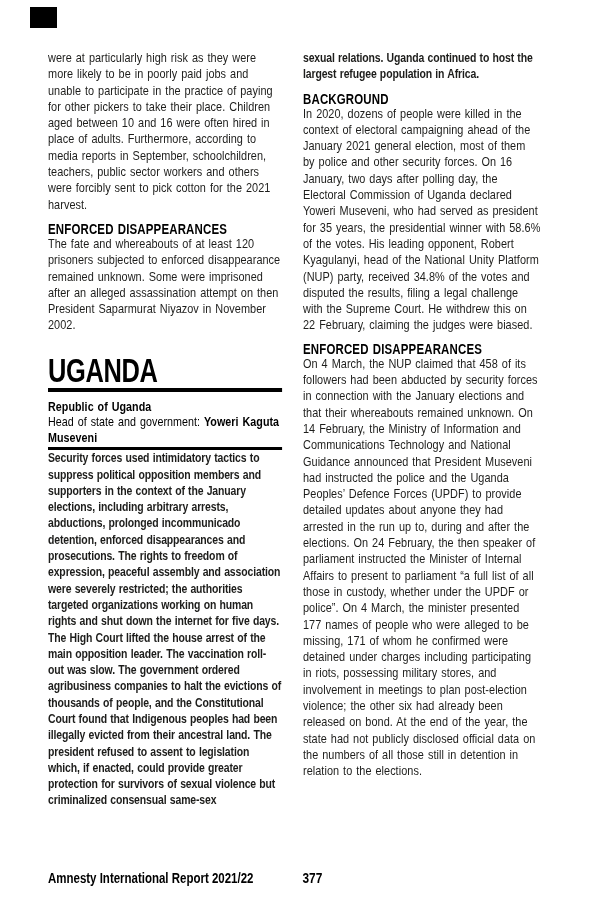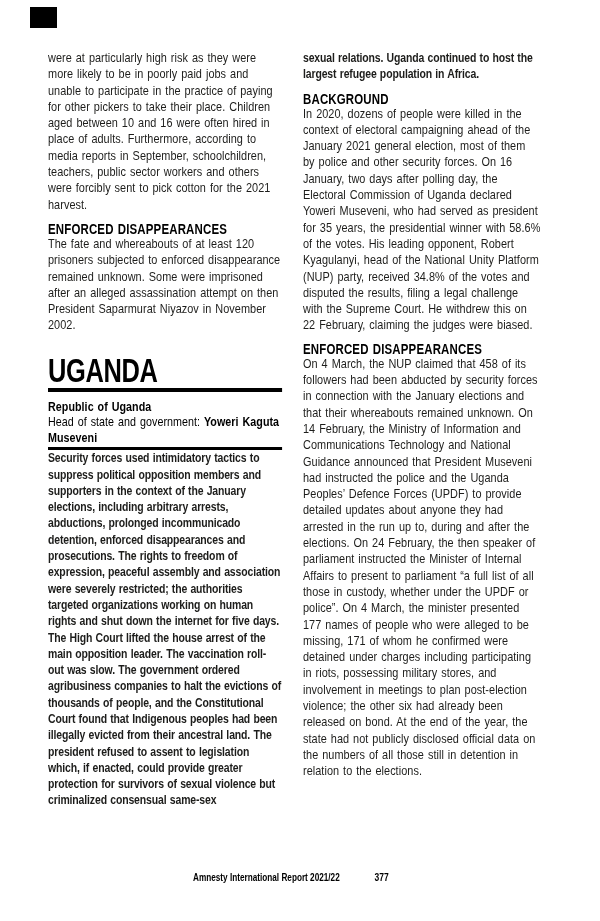--- a/index.html
+++ b/index.html
@@ -71,25 +71,25 @@
   }
   .mt9 { margin-top: 9px; }
   .mt8 { margin-top: 8px; }
   .mt3 { margin-top: 3px; }
   .mt2 { margin-top: 2px; }
   .mt1 { margin-top: 1px; }
   .footer {
     position: absolute;
     left: 48px; right: 66px; top: 872px;
     display: flex;
-    justify-content: center;
+    justify-content: flex-start;
     align-items: flex-start;
     color: #000000;
     font-weight: bold;
-    font-size: 10px;
+    font-size: 14px;
     line-height: 12px;
   }
   .footer .squeeze {
     display: inline-block;
     transform: scaleX(0.82);
     transform-origin: 0 50%;
     white-space: nowrap;
   }
   .footer .pageno {
     transform: scaleX(0.85);

